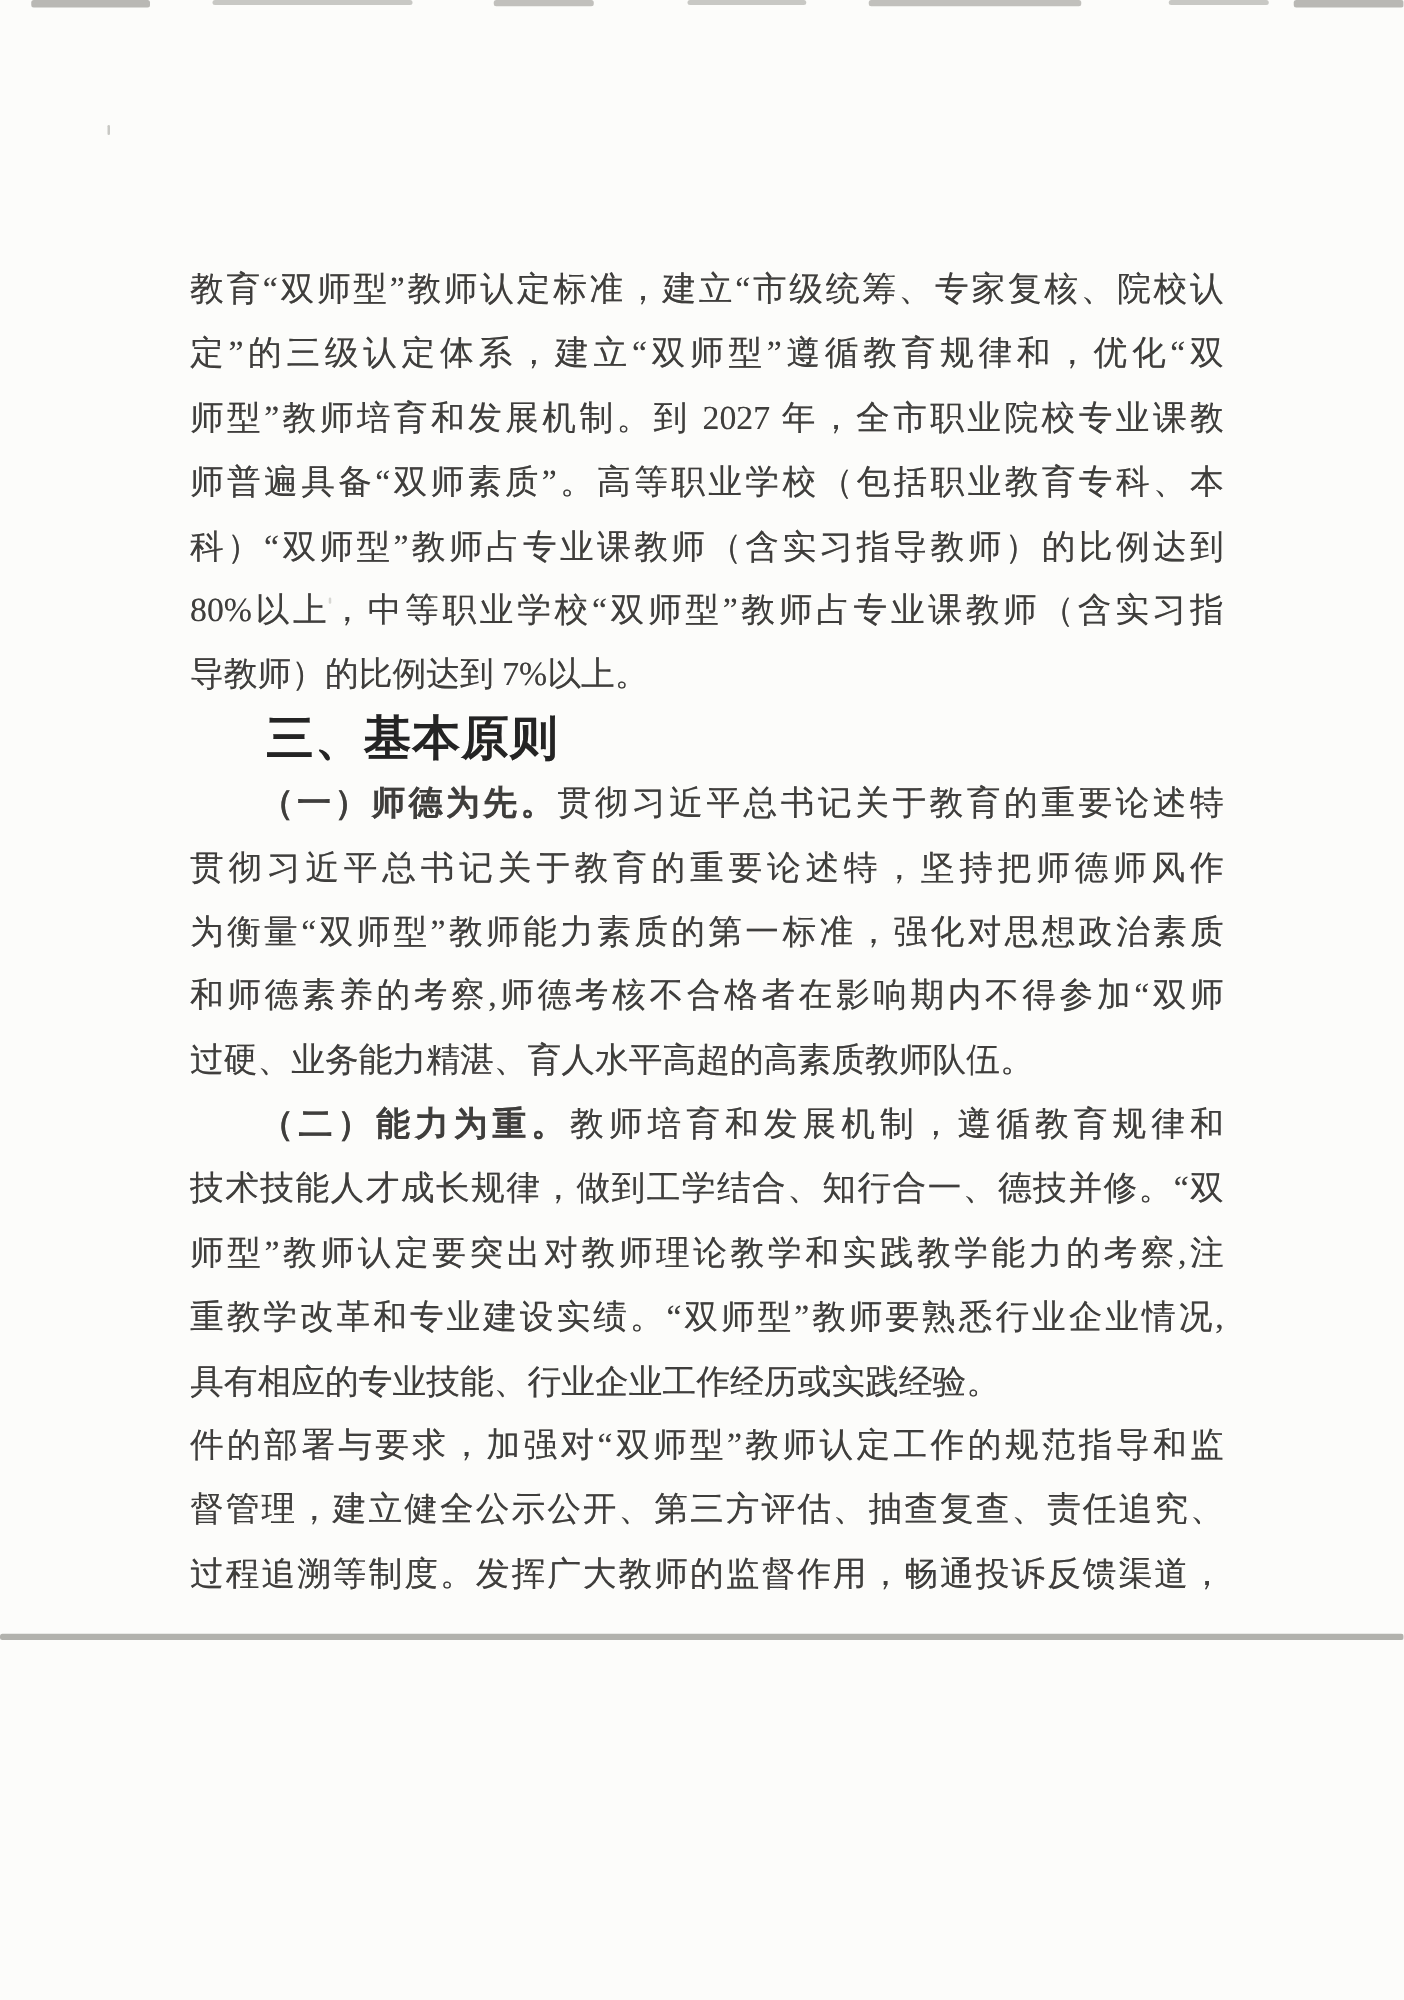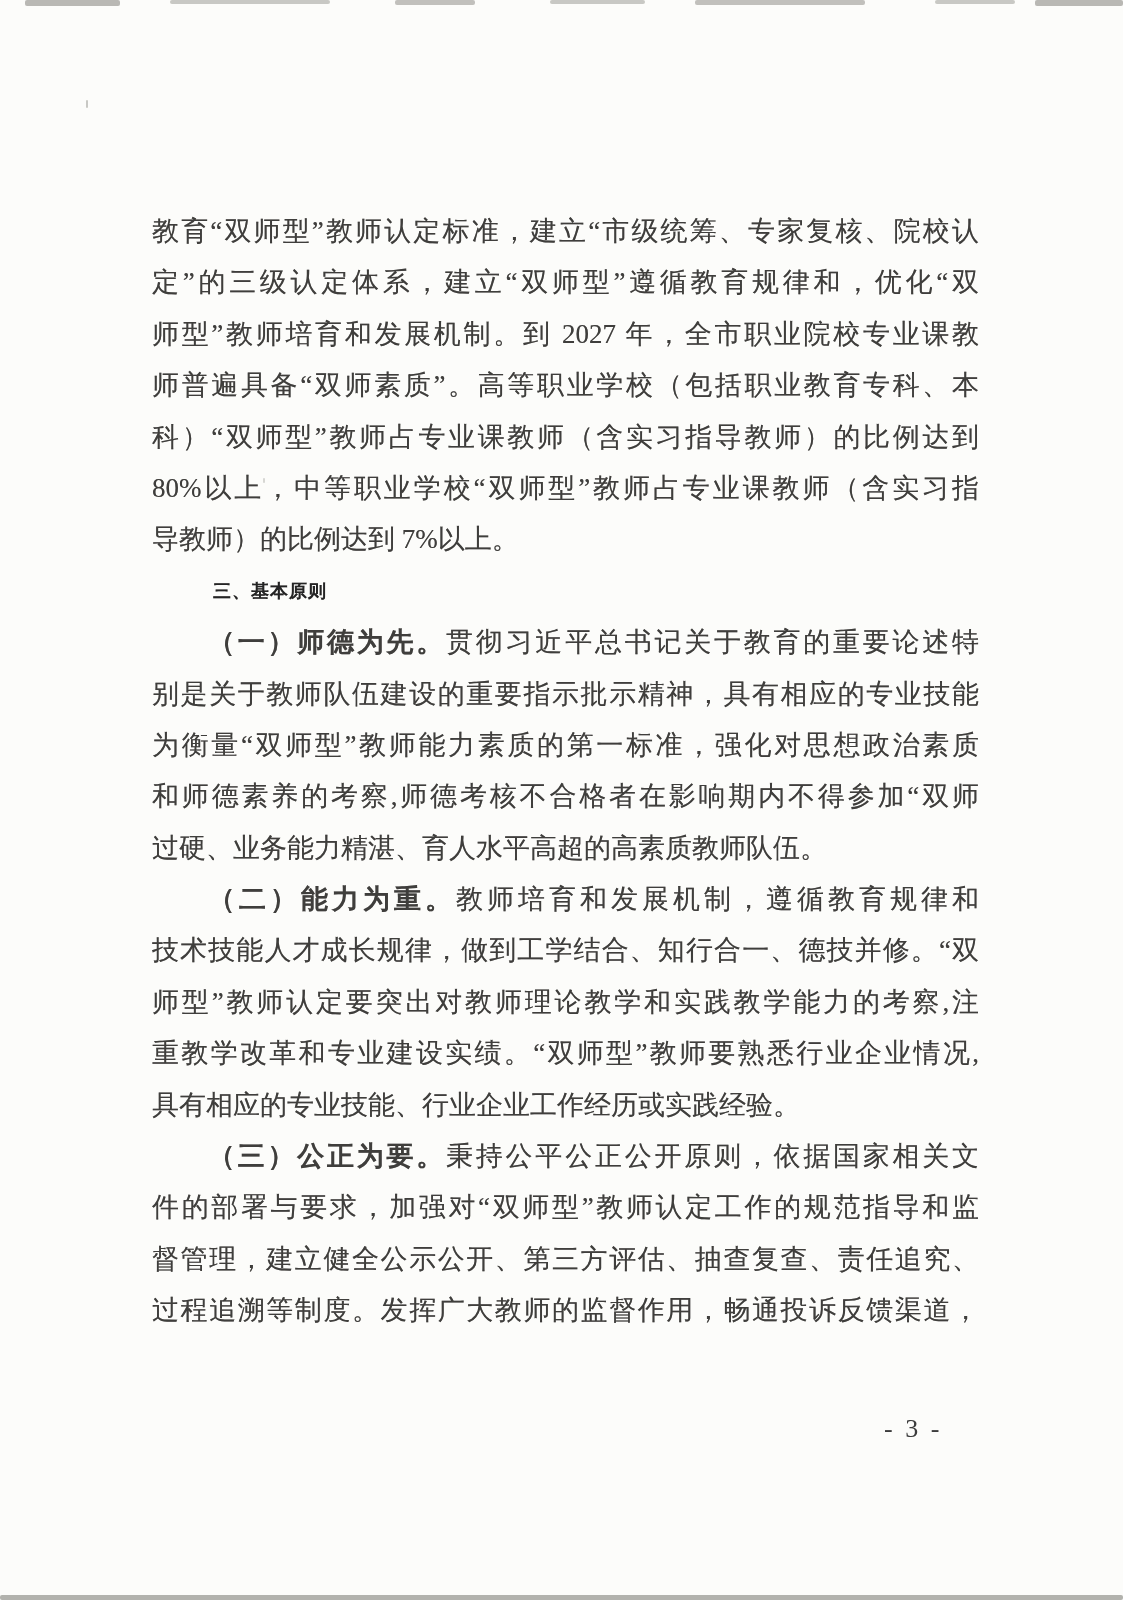--- a/index.html
+++ b/index.html
@@ -9,21 +9,21 @@
   }
   *{box-sizing:border-box;}
   html,body{margin:0;padding:0;}
   body{
     width:1123px;height:1600px;
     background:var(--paper);
     font-family:"Liberation Serif","DejaVu Serif",serif;
   }
   .page{
     position:relative;
-    width:1123px;height:1600px;
+    width:1123px;height:1312px;
     background:var(--paper);
     overflow:hidden;
   }
   
   .doc{
     position:absolute;
     left:152px;top:206px;
     width:827px;
     color:var(--ink);
     font-size:27px;
@@ -33,21 +33,21 @@
     line-height:51.4px;
     overflow:hidden;
     text-shadow:0 0 0.5px rgba(70,68,66,0.55);
   }
   .jl{ text-align:justify; text-align-last:justify; }
   .ll{ text-align:left; }
   .ind{ text-indent:56px; }
   .heading{
     font-family:"Liberation Sans","DejaVu Sans",sans-serif;
     font-weight:700;
-    font-size:18px;
+    font-size:38px;
     color:var(--heading-ink);
     text-indent:61px;
     letter-spacing:1px;
   }
   .leadin{ font-weight:600; }
   
   .pagenum{
     position:absolute;
     left:884px;top:1414px;
     font-size:26px;
@@ -100,32 +100,31 @@
     <div class="line jl">定”的三级认定体系，建立“双师型”遵循教育规律和，优化“双</div>
     <div class="line jl">师型”教师培育和发展机制。到 2027 年，全市职业院校专业课教</div>
     <div class="line jl">师普遍具备“双师素质”。高等职业学校（包括职业教育专科、本</div>
     <div class="line jl">科）“双师型”教师占专业课教师（含实习指导教师）的比例达到</div>
     <div class="line jl">80%以上，中等职业学校“双师型”教师占专业课教师（含实习指</div>
     <div class="line ll">导教师）的比例达到 7%以上。</div>
 
     <div class="line heading">三、基本原则</div>
 
     <div class="line jl ind"><span class="leadin">（一）师德为先。</span><span>贯彻习近平总书记关于教育的重要论述特</span></div>
-    <div class="line jl">别是关于教师队伍建设的重要指示批示精神，具有相应的专业技能</div>
+    <div class="line jl">贯彻习近平总书记关于教育的重要论述特，坚持把师德师风作</div>
     <div class="line jl">为衡量“双师型”教师能力素质的第一标准，强化对思想政治素质</div>
     <div class="line jl">和师德素养的考察,师德考核不合格者在影响期内不得参加“双师</div>
     <div class="line ll">过硬、业务能力精湛、育人水平高超的高素质教师队伍。</div>
 
     <div class="line jl ind"><span class="leadin">（二）能力为重。</span><span>教师培育和发展机制，遵循教育规律和</span></div>
     <div class="line jl">技术技能人才成长规律，做到工学结合、知行合一、德技并修。“双</div>
     <div class="line jl">师型”教师认定要突出对教师理论教学和实践教学能力的考察,注</div>
     <div class="line jl">重教学改革和专业建设实绩。“双师型”教师要熟悉行业企业情况,</div>
     <div class="line ll">具有相应的专业技能、行业企业工作经历或实践经验。</div>
 
-    <div class="line jl ind"><span class="leadin">（三）公正为要。</span><span>秉持公平公正公开原则，依据国家相关文</span></div>
     <div class="line jl">件的部署与要求，加强对“双师型”教师认定工作的规范指导和监</div>
     <div class="line jl">督管理，建立健全公示公开、第三方评估、抽查复查、责任追究、</div>
     <div class="line jl">过程追溯等制度。发挥广大教师的监督作用，畅通投诉反馈渠道，</div>
   </div>
 
   <div class="pagenum">- 3 -</div>
 
 </div>
 
 </body></html>

